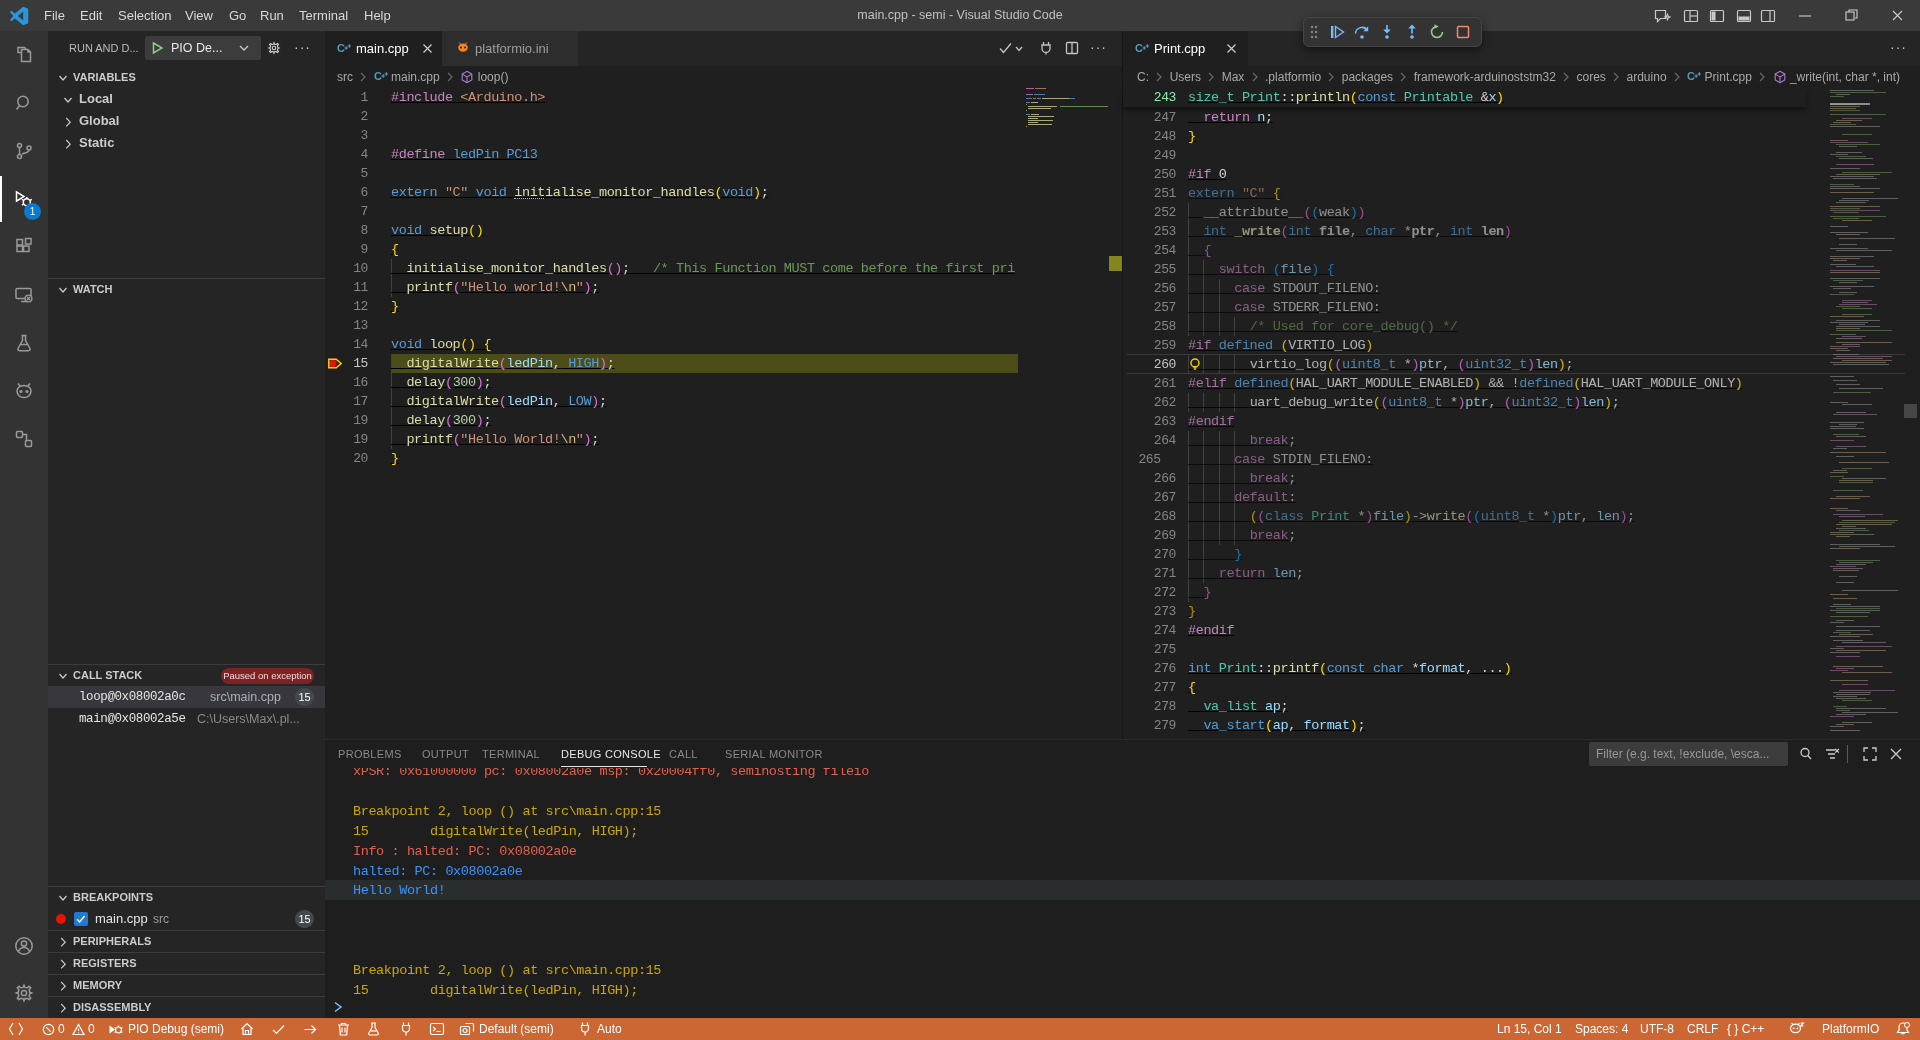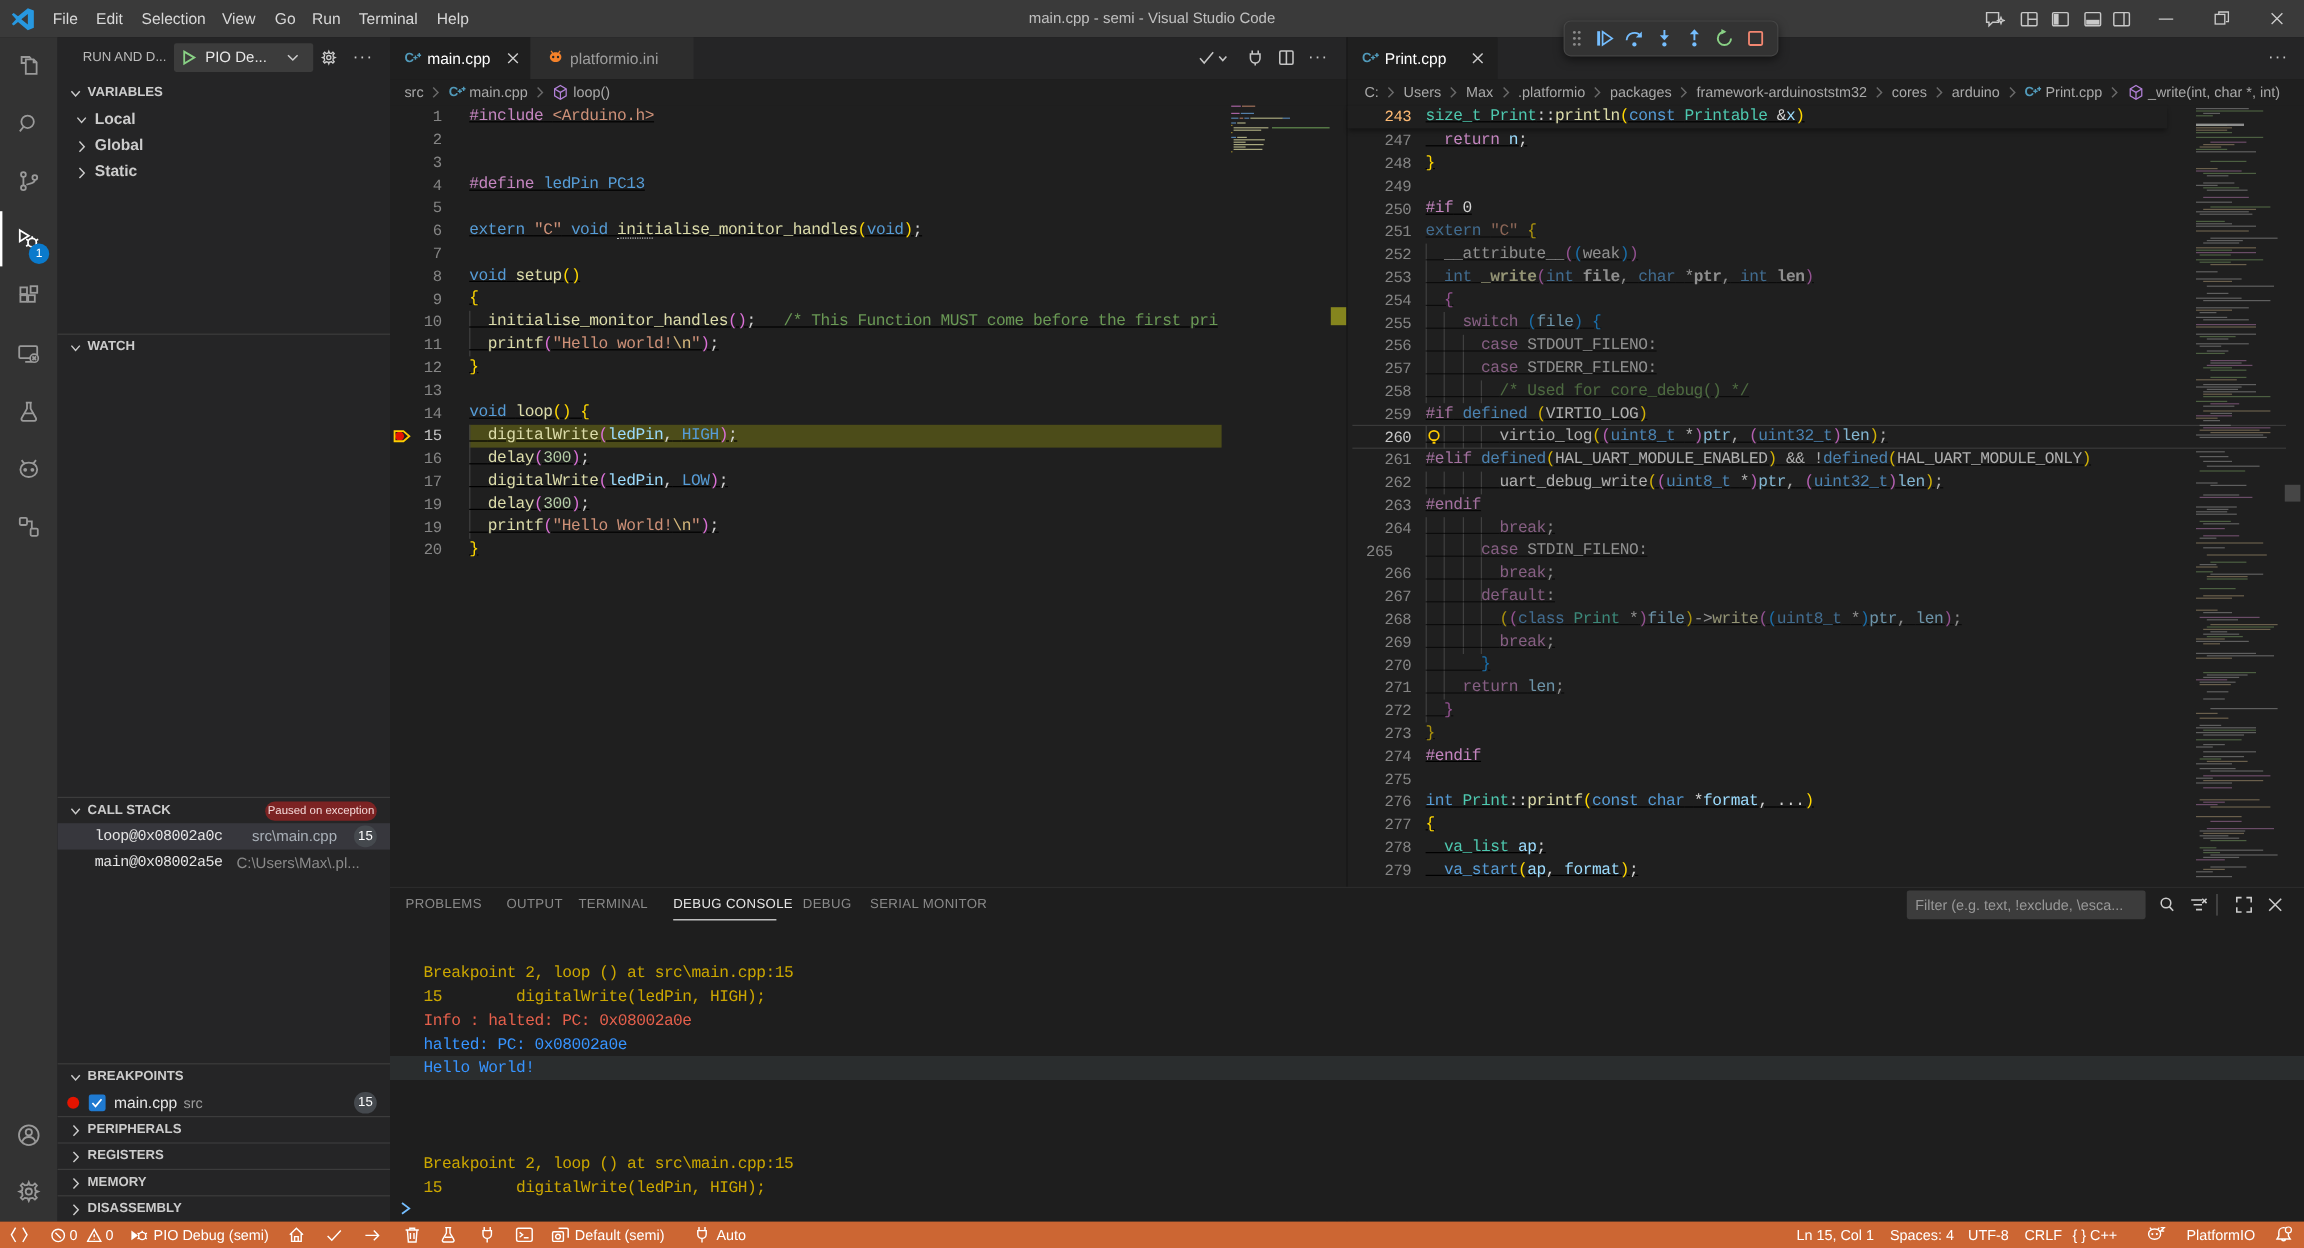--- a/index.html
+++ b/index.html
@@ -1,20 +1,20 @@
 <!DOCTYPE html>
 <html><head><meta charset="utf-8"><style>
 html,body{margin:0;padding:0;width:1920px;height:1040px;overflow:hidden;background:#1f1f1f;
 font-family:"Liberation Sans",sans-serif;}
 *{box-sizing:border-box;}
 .abs{position:absolute;}
 .mono{font-family:"Liberation Mono",monospace;font-size:13.5px;letter-spacing:-0.4px;line-height:19px;white-space:pre;}
 .ui{font-family:"Liberation Sans",sans-serif;}
 .codeline{position:absolute;height:19px;text-decoration:underline;}
-.ln{position:absolute;text-align:right;color:#fdba74;font-family:"Liberation Mono",monospace;font-size:13px;letter-spacing:-0.4px;line-height:19px;}
+.ln{position:absolute;text-align:right;color:#86efac;font-family:"Liberation Mono",monospace;font-size:13px;letter-spacing:-0.4px;line-height:19px;}
 .hdr{font-size:11px;font-weight:bold;color:#cccccc;}
 svg{display:block;}
 </style></head><body>
 
 <div class="abs" style="left:0;top:0;width:1920px;height:31px;background:#3a3a3a;"></div>
 <svg class="abs" style="left:9px;top:6px;" width="20" height="20" viewBox="0 0 100 100">
 <path fill="#2798e0" d="M71 4 L96 14 L96 86 L71 96 L30 62 L12 76 L4 70 L22 50 L4 30 L12 24 L30 38 Z M71 28 L44 50 L71 72 Z"></path>
 </svg>
 <div class="abs" style="left:44px;top:0;height:31px;line-height:31px;color:#d8d8d8;font-size:13px;">File</div>
 <div class="abs" style="left:80px;top:0;height:31px;line-height:31px;color:#d8d8d8;font-size:13px;">Edit</div>
@@ -742,21 +742,21 @@
 <div class="abs" style="left:1830px;top:726.0px;width:14px;height:1.3px;background:#7a7a7a;opacity:0.7;"></div>
 <div class="abs" style="left:1830px;top:730.0px;width:30px;height:1.3px;background:#7a7a7a;opacity:0.7;"></div>
 <div class="abs" style="left:1830px;top:732.0px;width:30px;height:1.3px;background:#6a788;opacity:0.7;"></div>
 <div class="abs" style="left:1904px;top:404px;width:13px;height:14px;background:#505050;opacity:0.8;"></div>
 <div class="abs" style="left:1830px;top:103px;width:40px;height:2px;background:#aaaaaa;opacity:0.8;"></div>
 <div class="abs" style="left:325px;top:739px;width:1595px;height:279px;background:#1e1e1e;border-top:1px solid #2b2b2b;"></div>
 <div class="abs ui" style="left:338px;top:740px;height:28px;line-height:28px;color:#8a8a8a;font-size:11px;letter-spacing:0.3px;">PROBLEMS</div>
 <div class="abs ui" style="left:422px;top:740px;height:28px;line-height:28px;color:#8a8a8a;font-size:11px;letter-spacing:0.3px;">OUTPUT</div>
 <div class="abs ui" style="left:482px;top:740px;height:28px;line-height:28px;color:#8a8a8a;font-size:11px;letter-spacing:0.3px;">TERMINAL</div>
 <div class="abs ui" style="left:561px;top:740px;height:28px;line-height:28px;color:#e7e7e7;font-size:11px;letter-spacing:0.3px;">DEBUG CONSOLE</div>
-<div class="abs ui" style="left:669px;top:740px;height:28px;line-height:28px;color:#8a8a8a;font-size:11px;letter-spacing:0.3px;">DEBUG</div>
+<div class="abs ui" style="left:669px;top:740px;height:28px;line-height:28px;color:#8a8a8a;font-size:11px;letter-spacing:0.3px;">CALL</div>
 <div class="abs ui" style="left:725px;top:740px;height:28px;line-height:28px;color:#8a8a8a;font-size:11px;letter-spacing:0.3px;">SERIAL MONITOR</div>
 <div class="abs" style="left:561px;top:766px;width:86px;height:1px;background:#e7e7e7;"></div>
 <div class="abs" style="left:1589px;top:742px;width:199px;height:24px;background:#3c3c3c;border-radius:2px;"></div>
 <div class="abs ui" style="left:1596px;top:742px;height:24px;line-height:24px;color:#989898;font-size:12px;white-space:nowrap;overflow:hidden;width:186px;">Filter (e.g. text, !exclude, \esca...</div>
 <svg class="abs" style="left:1798px;top:746px" width="16" height="16" viewBox="0 0 16 16">
     <circle cx="7" cy="6.5" r="4" stroke="#cccccc" stroke-width="1.3" fill="none"></circle>
     <line x1="9.8" y1="9.5" x2="13" y2="13" stroke="#cccccc" stroke-width="1.3" fill="none"></line>
   </svg>
 <svg class="abs" style="left:1824px;top:746px" width="16" height="16" viewBox="0 0 16 16">
     <path stroke="#cccccc" stroke-width="1.3" fill="none" d="M2 4h9M4 8h7M6 12h5"></path>
@@ -764,20 +764,21 @@
   </svg>
 <div class="abs" style="left:1847px;top:745px;width:1px;height:18px;background:#5a5a5a;"></div>
 <svg class="abs" style="left:1862px;top:746px" width="16" height="16" viewBox="0 0 16 16">
     <path stroke="#cccccc" stroke-width="1.3" fill="none" d="M6 2H2v4M10 2h4v4M6 14H2v-4M10 14h4v-4"></path>
   </svg>
 <svg class="abs" style="left:1888px;top:746px" width="16" height="16" viewBox="0 0 16 16">
     <path d="M3 3l10 10M13 3L3 13" stroke="#cccccc" stroke-width="1.3"></path>
   </svg>
 <div class="abs" style="left:325px;top:880px;width:1595px;height:20px;background:#2a2d2e;"></div>
 <div class="abs" style="left:325px;top:768px;width:1595px;height:230px;overflow:hidden;">
+<div class="abs mono" style="left:28px;top:-6.0px;color:#e5604c;">xPSR: 0x61000000 pc: 0x08002a0e msp: 0x20004ff0, semihosting fileio</div>
 <div class="abs mono" style="left:28px;top:33.8px;color:#cca700;">Breakpoint 2, loop () at src\main.cpp:15</div>
 <div class="abs mono" style="left:28px;top:53.7px;color:#cca700;">15        digitalWrite(ledPin, HIGH);</div>
 <div class="abs mono" style="left:28px;top:73.6px;color:#e5604c;">Info : halted: PC: 0x08002a0e</div>
 <div class="abs mono" style="left:28px;top:93.5px;color:#3794ff;">halted: PC: 0x08002a0e</div>
 <div class="abs mono" style="left:28px;top:113.4px;color:#3794ff;">Hello World!</div>
 <div class="abs mono" style="left:28px;top:193.0px;color:#cca700;">Breakpoint 2, loop () at src\main.cpp:15</div>
 <div class="abs mono" style="left:28px;top:212.9px;color:#cca700;">15        digitalWrite(ledPin, HIGH);</div>
 </div>
 <svg class="abs" style="left:331px;top:1000px" width="14" height="14" viewBox="0 0 14 14">
     <path d="M4 2.5l6 4.5-6 4.5" fill="none" stroke="#75beff" stroke-width="1.5"></path>

